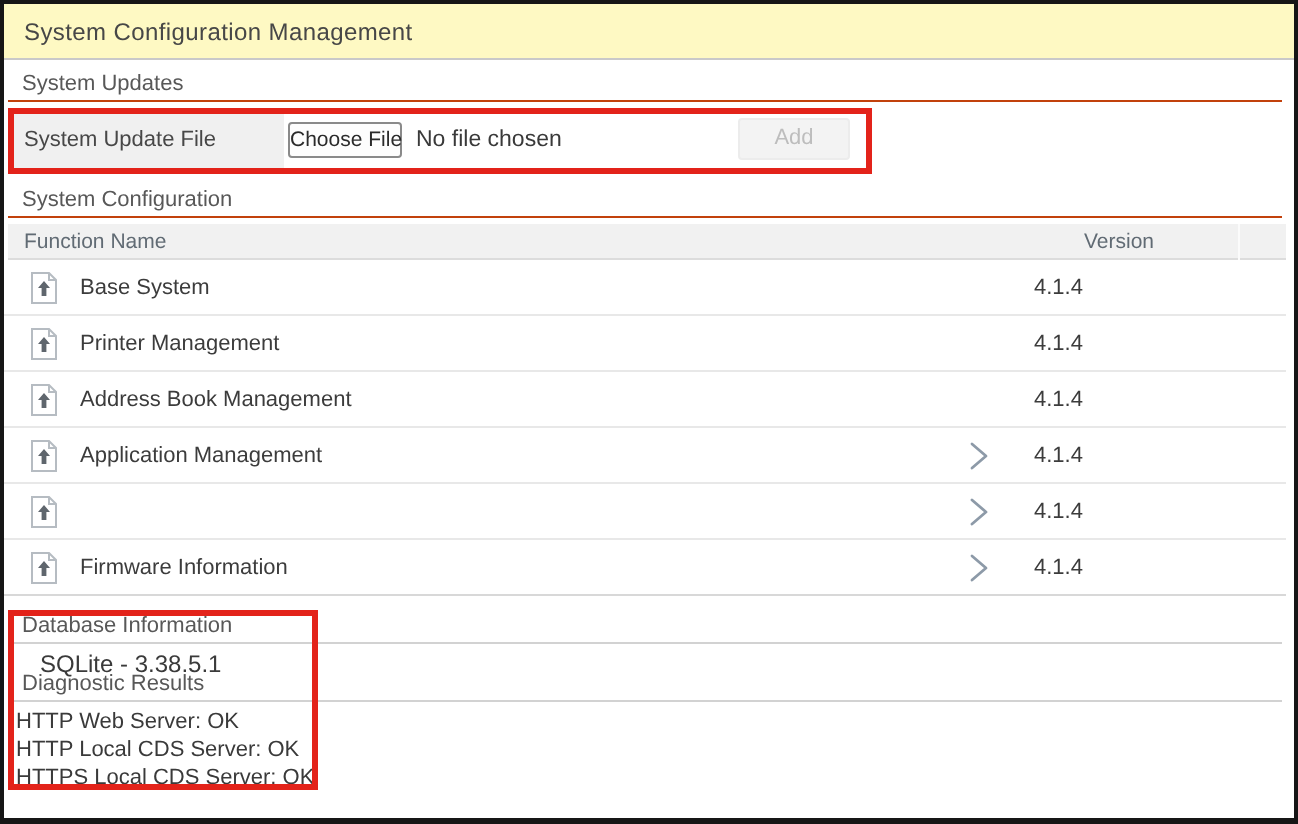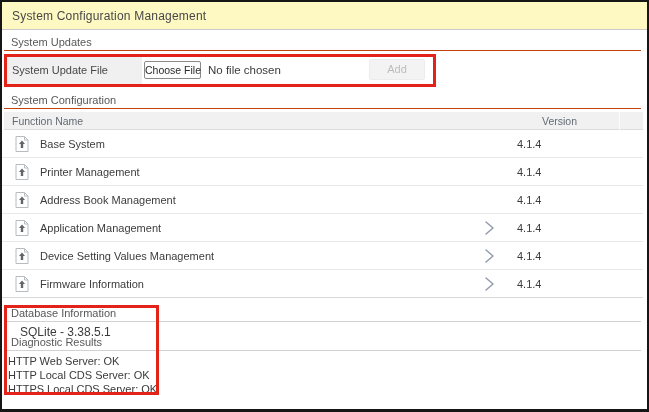--- a/index.html
+++ b/index.html
@@ -179,21 +179,20 @@
         </svg>
         <span class="func-version">4.1.4</span>
       </div>
 
       <div class="func-row">
         <svg class="module-icon" viewBox="0 0 14 16">
           <path d="M1 .5 H9.5 L13 4 V15.5 H1 Z" fill="#ffffff" stroke="#b6bcc2" stroke-width="1"></path>
           <path d="M9.5 .5 V4 H13" fill="none" stroke="#b6bcc2" stroke-width="1"></path>
           <path d="M7 4.5 L10 8 H8.2 V12 H5.8 V8 H4 Z" fill="#5f666d"></path>
         </svg>
-        <span class="func-name">Device Setting Values Management</span>
         <svg class="expand-chevron" viewBox="0 0 11 14">
           <polyline points="2,1 9,7 2,13" fill="none" stroke="#8d9aa8" stroke-width="1.4" stroke-linecap="round" stroke-linejoin="round"></polyline>
         </svg>
         <span class="func-version">4.1.4</span>
       </div>
 
       <div class="func-row">
         <svg class="module-icon" viewBox="0 0 14 16">
           <path d="M1 .5 H9.5 L13 4 V15.5 H1 Z" fill="#ffffff" stroke="#b6bcc2" stroke-width="1"></path>
           <path d="M9.5 .5 V4 H13" fill="none" stroke="#b6bcc2" stroke-width="1"></path>

